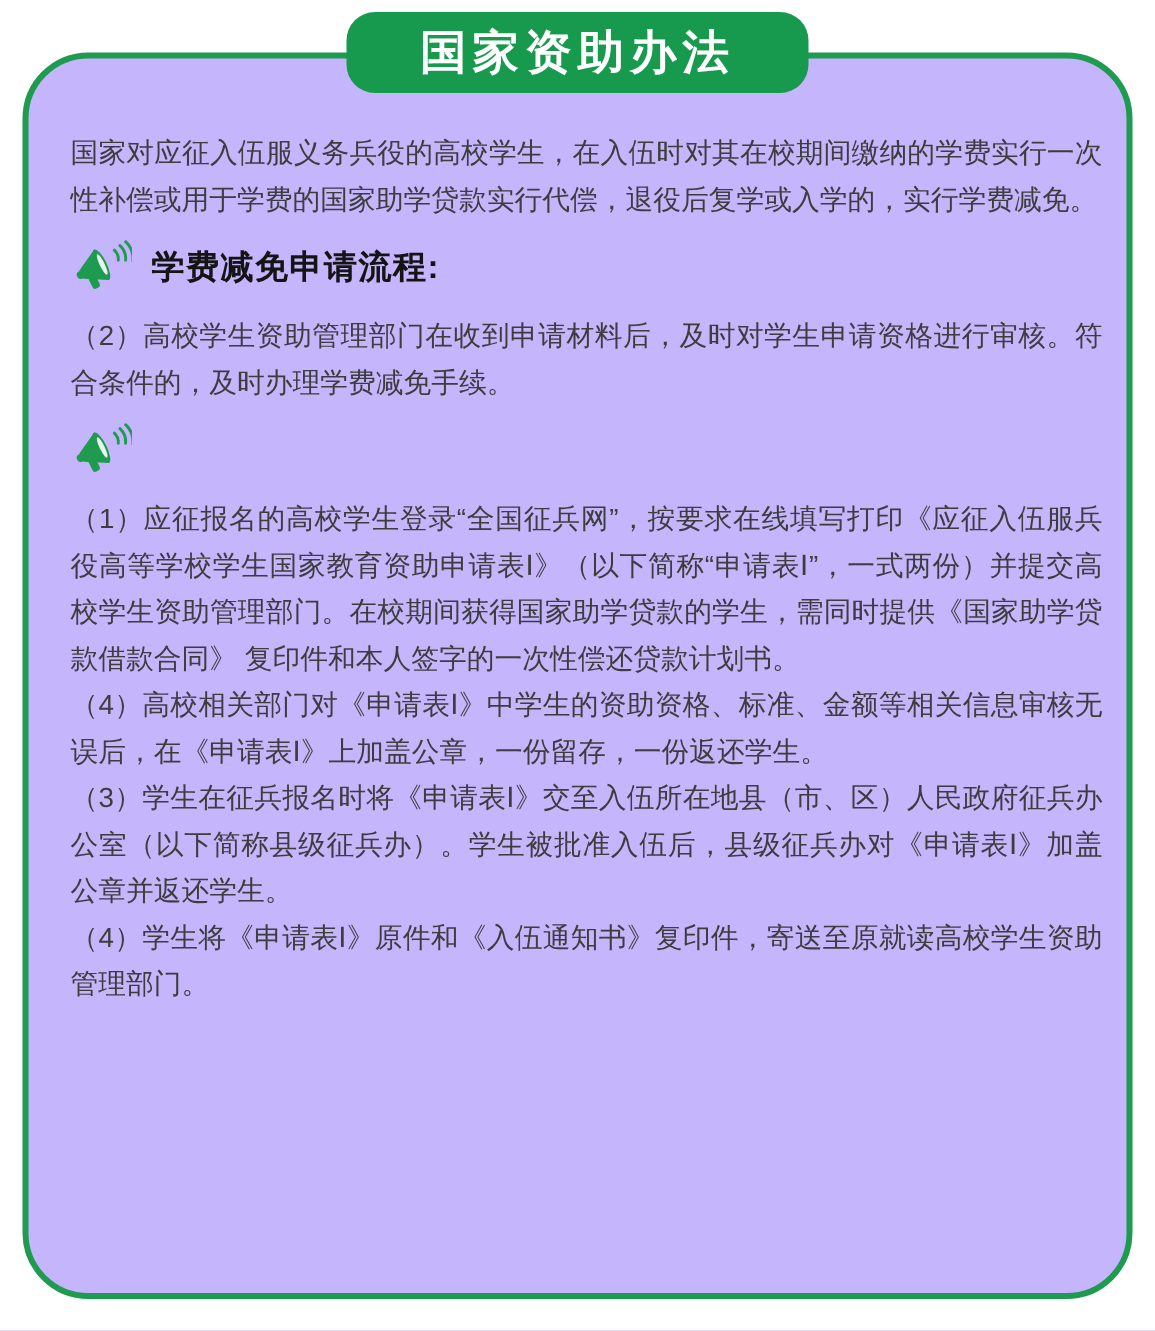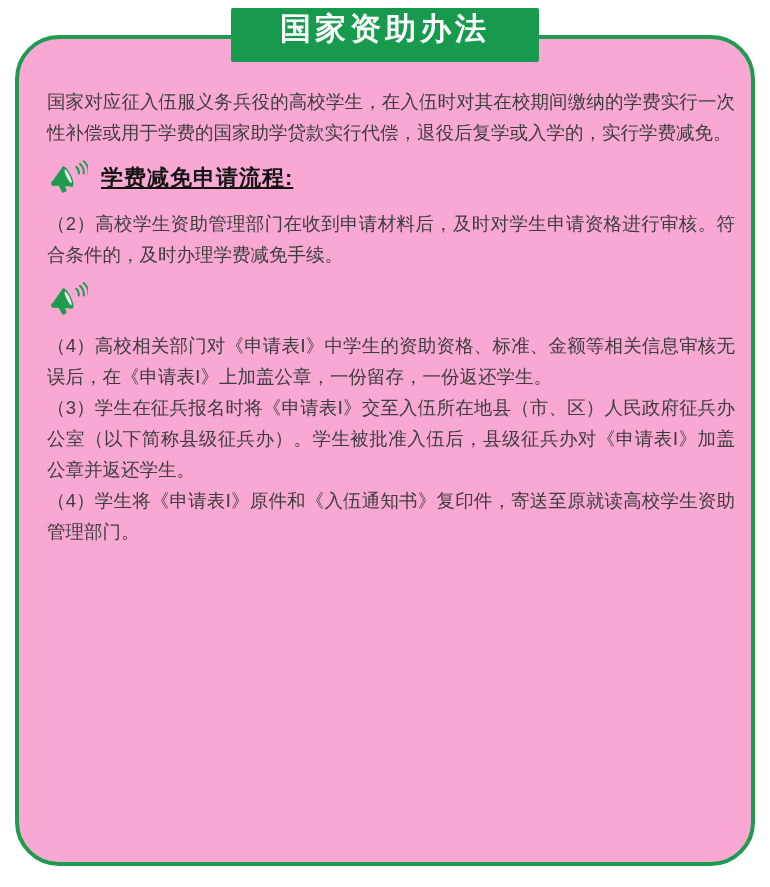--- a/index.html
+++ b/index.html
@@ -4,46 +4,45 @@
 <style>
   html,body{margin:0;padding:0;}
   body{
     width:770px;height:887px;background:#ffffff;
     font-family:"Liberation Sans","DejaVu Sans",sans-serif;
     position:relative;overflow:hidden;
   }
   .card{
     position:absolute;left:15px;top:35px;width:740px;height:831px;
     box-sizing:border-box;border:4px solid #1e9b4f;border-radius:44px;
-    background:#f9a8d4;
+    background:#c4b5fd;
   }
   .banner{
     position:absolute;top:8px;left:50%;transform:translateX(-50%);
-    width:308px;height:54px;background:#189a4e;border-radius:2px;
-    display:flex;align-items:flex-start;justify-content:center;z-index:3;
+    width:308px;height:54px;background:#189a4e;border-radius:19px;
+    display:flex;align-items:center;justify-content:center;z-index:3;
   }
   .banner-text{
     color:#ffffff;font-size:31px;font-weight:bold;letter-spacing:4px;
     white-space:nowrap;
   }
   .content{
     position:absolute;left:0;top:0;right:0;bottom:0;
     padding:47px 16px 0 28px;
     font-size:18.5px;line-height:31px;color:#3d3d3d;
     text-align:justify;
   }
   .content p{margin:0;}
   .heading{
     display:flex;align-items:center;gap:12px;
     margin:12px 0 12px 0;height:36px;
   }
   .heading .htext{
     font-size:22px;font-weight:bold;color:#141414;line-height:36px;
     letter-spacing:1px;
-    text-decoration:underline;
   }
   .mega{width:42px;height:36px;display:inline-flex;align-items:center;justify-content:center;flex:0 0 auto;}
   .mega svg{display:block;}
 </style>
 </head>
 <body>
 
 <div class="banner">
   <span class="banner-text">国家资助办法</span>
 </div>
@@ -87,18 +86,19 @@
           </g>
           <g fill="none" stroke="#1e9b4f" stroke-width="2.6" stroke-linecap="round">
             <path d="M37 9 a 11 11 0 0 1 3.5 9"></path>
             <path d="M42 5 a 16 16 0 0 1 5 13"></path>
             <path d="M47 1.5 a 21 21 0 0 1 6.5 17"></path>
           </g>
         </svg>
       </span>
     </div>
 
+    <p>（1）应征报名的高校学生登录“全国征兵网”，按要求在线填写打印《应征入伍服兵役高等学校学生国家教育资助申请表Ⅰ》（以下简称“申请表Ⅰ”，一式两份）并提交高校学生资助管理部门。在校期间获得国家助学贷款的学生，需同时提供《国家助学贷款借款合同》 复印件和本人签字的一次性偿还贷款计划书。</p>
     <p>（4）高校相关部门对《申请表Ⅰ》中学生的资助资格、标准、金额等相关信息审核无误后，在《申请表Ⅰ》上加盖公章，一份留存，一份返还学生。</p>
     <p>（3）学生在征兵报名时将《申请表Ⅰ》交至入伍所在地县（市、区）人民政府征兵办公室（以下简称县级征兵办）。学生被批准入伍后，县级征兵办对《申请表Ⅰ》加盖公章并返还学生。</p>
     <p>（4）学生将《申请表Ⅰ》原件和《入伍通知书》复印件，寄送至原就读高校学生资助管理部门。</p>
 
   </div>
 </div>
 
 </body></html>

